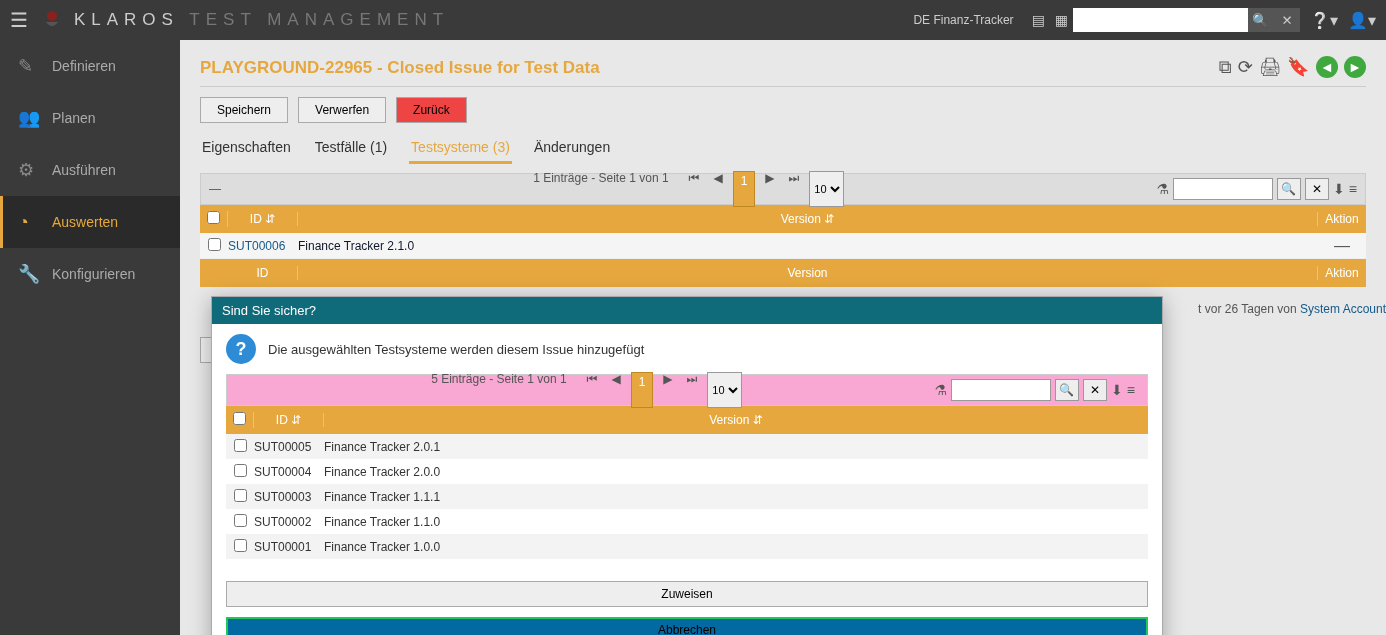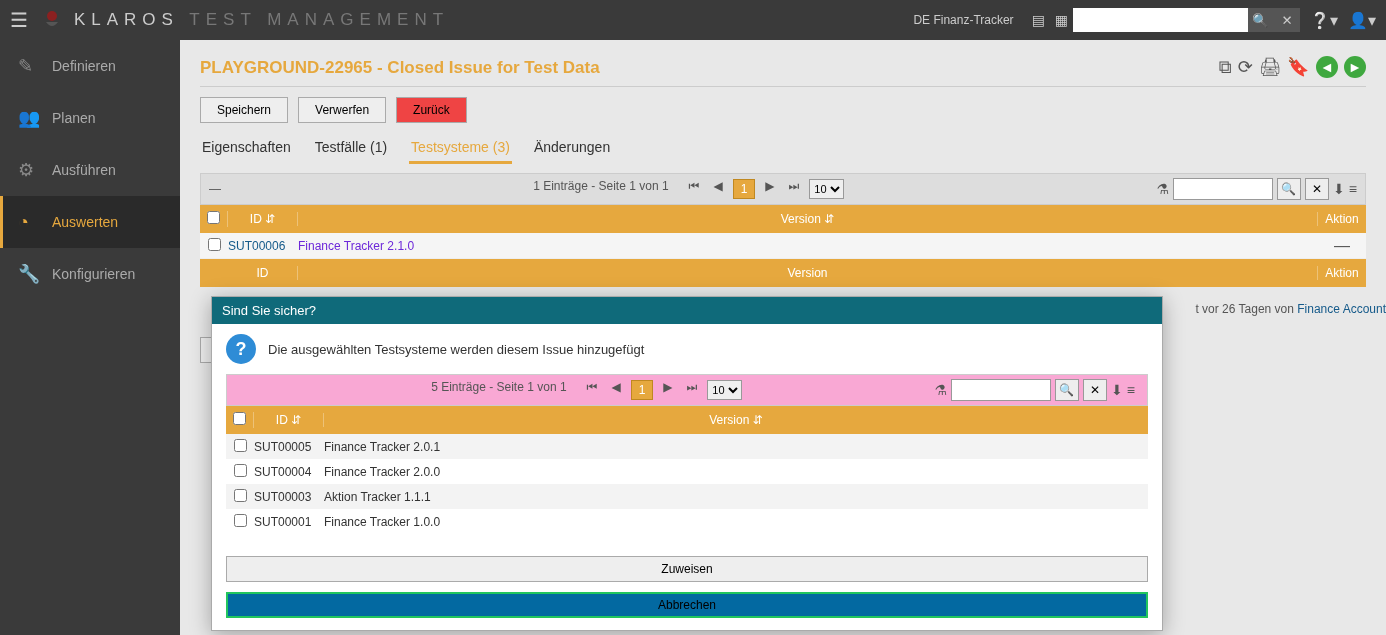--- a/index.html
+++ b/index.html
@@ -43,37 +43,37 @@
   .tabs { display: flex; gap: 20px; border-bottom: 1px solid transparent; margin-bottom: 8px; }
   .tab { padding: 6px 2px; font-size: 14px; color: #333; cursor: pointer; }
   .tab.active { color: #e6a83e; border-bottom: 3px solid #e6a83e; }
   
   
   .table-toolbar { height: 32px; background: #ddd; display: flex; align-items: center; padding: 0 8px; font-size: 12px; color: #555; border: 1px solid #ccc; }
   .tt-center { flex: 1; display: flex; justify-content: center; gap: 6px; }
   .pg-info { margin-right: 10px; }
   .pg-btn { font-size: 12px; color: #555; cursor: pointer; padding: 0 4px; }
   .pg-current { background: #e6a83e; color: #fff; padding: 2px 7px; border: 1px solid #c08820; }
-  .pg-select { height: 20px; font-size: 11px; border: 1px solid #999; }
+  .pg-select { height: 36px; font-size: 11px; border: 1px solid #999; }
   .tt-right { display: flex; align-items: center; gap: 4px; }
   .tt-filter-input { height: 22px; width: 100px; border: 1px solid #999; padding: 0 4px; }
   .tt-icon-btn { height: 22px; width: 24px; border: 1px solid #999; background: #eee; cursor: pointer; display: inline-flex; align-items: center; justify-content: center; font-size: 12px; }
   .tt-icon { font-size: 14px; color: #555; cursor: pointer; }
   
   .thead { background: #e6a83e; color: #fff; display: flex; height: 28px; align-items: center; font-size: 12px; }
   .th-check { width: 28px; text-align: center; border-right: 1px solid rgba(255,255,255,0.3); }
   .th-id { width: 70px; text-align: center; border-right: 1px solid rgba(255,255,255,0.3); }
   .th-version { flex: 1; text-align: center; border-right: 1px solid rgba(255,255,255,0.3); }
   .th-aktion { width: 48px; text-align: center; }
   
   .trow { display: flex; height: 26px; align-items: center; font-size: 12px; background: #fff; border-bottom: 1px solid #eee; }
   .trow:nth-child(even) { background: #f5f5f5; }
   .td-check { width: 28px; text-align: center; }
   .td-id { width: 70px; color: #155a8a; cursor: pointer; }
-  .td-version { flex: 1; color: #6d28d9; }
+  .td-version { flex: 1; color: #0f172a; }
   .td-aktion { width: 48px; text-align: center; font-size: 16px; color: #555; cursor: pointer; }
   
   
   .dialog { position: absolute; left: 211px; top: 296px; width: 952px; background: #fff; border: 1px solid #aaa; box-shadow: 0 4px 20px rgba(0,0,0,0.3); }
   .dialog-title { background: #0f6a7a; color: #fff; font-size: 13px; padding: 6px 10px; }
   .dialog-body { padding: 10px 14px; }
   .dialog-msg { display: flex; align-items: center; gap: 12px; margin-bottom: 10px; }
   .q-icon { width: 30px; height: 30px; border-radius: 50%; background: #2e8cd6; color: #fff; display: flex; align-items: center; justify-content: center; font-weight: bold; font-size: 18px; }
   .dialog-msg-text { font-size: 13px; color: #333; }
   
@@ -205,21 +205,21 @@
     <div class="td-aktion">—</div>
   </div>
   <div class="thead">
     <div class="th-check"></div>
     <div class="th-id">ID</div>
     <div class="th-version">Version</div>
     <div class="th-aktion">Aktion</div>
   </div>
 
   <div class="footer-info">
-    <span>t vor 26 Tagen von </span><a>Finance Account</a>
+    <span>t vor 26 Tagen von </span><a>System Account</a>
   </div>
 
   <div class="action-row" style="margin-top:50px;">
     <button class="btn">Verwerfen</button>
     <button class="btn primary">Zurück</button>
   </div>
 </div>
 
 <div class="dialog">
   <div class="dialog-title">Sind Sie sicher?</div>
@@ -261,21 +261,26 @@
     <div class="dlg-td-version">Finance Tracker 2.0.1</div>
         </div>
         <div class="dlg-trow">
     <div class="dlg-td-check"><input type="checkbox" style=""></div>
     <div class="dlg-td-id">SUT00004</div>
     <div class="dlg-td-version">Finance Tracker 2.0.0</div>
         </div>
         <div class="dlg-trow">
     <div class="dlg-td-check"><input type="checkbox" style=""></div>
     <div class="dlg-td-id">SUT00003</div>
-    <div class="dlg-td-version">Aktion Tracker 1.1.1</div>
+    <div class="dlg-td-version">Finance Tracker 1.1.1</div>
+        </div>
+        <div class="dlg-trow">
+    <div class="dlg-td-check"><input type="checkbox" style=""></div>
+    <div class="dlg-td-id">SUT00002</div>
+    <div class="dlg-td-version">Finance Tracker 1.1.0</div>
         </div>
         <div class="dlg-trow">
     <div class="dlg-td-check"><input type="checkbox" style=""></div>
     <div class="dlg-td-id">SUT00001</div>
     <div class="dlg-td-version">Finance Tracker 1.0.0</div>
         </div>
       </div>
   </div>
   <div class="dialog-footer">
     <button class="dlg-btn">Zuweisen</button>

